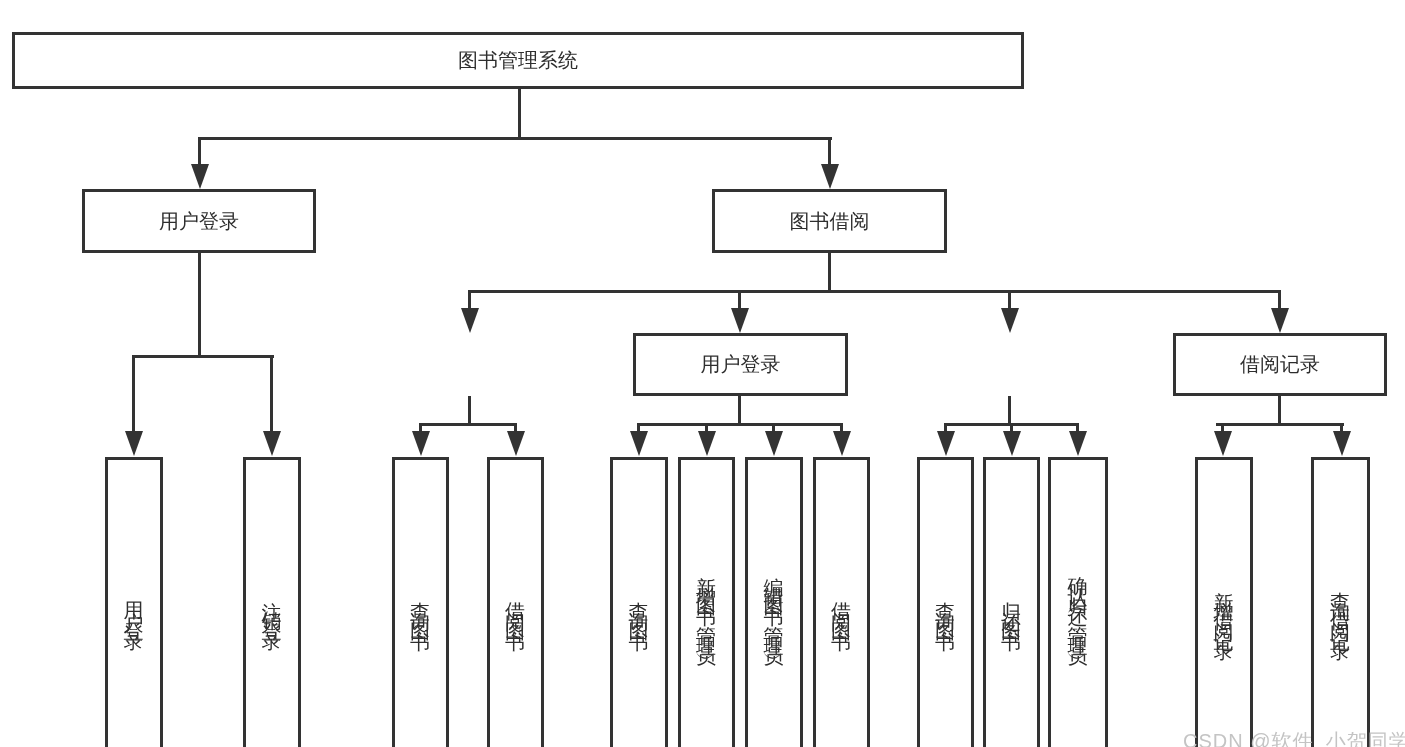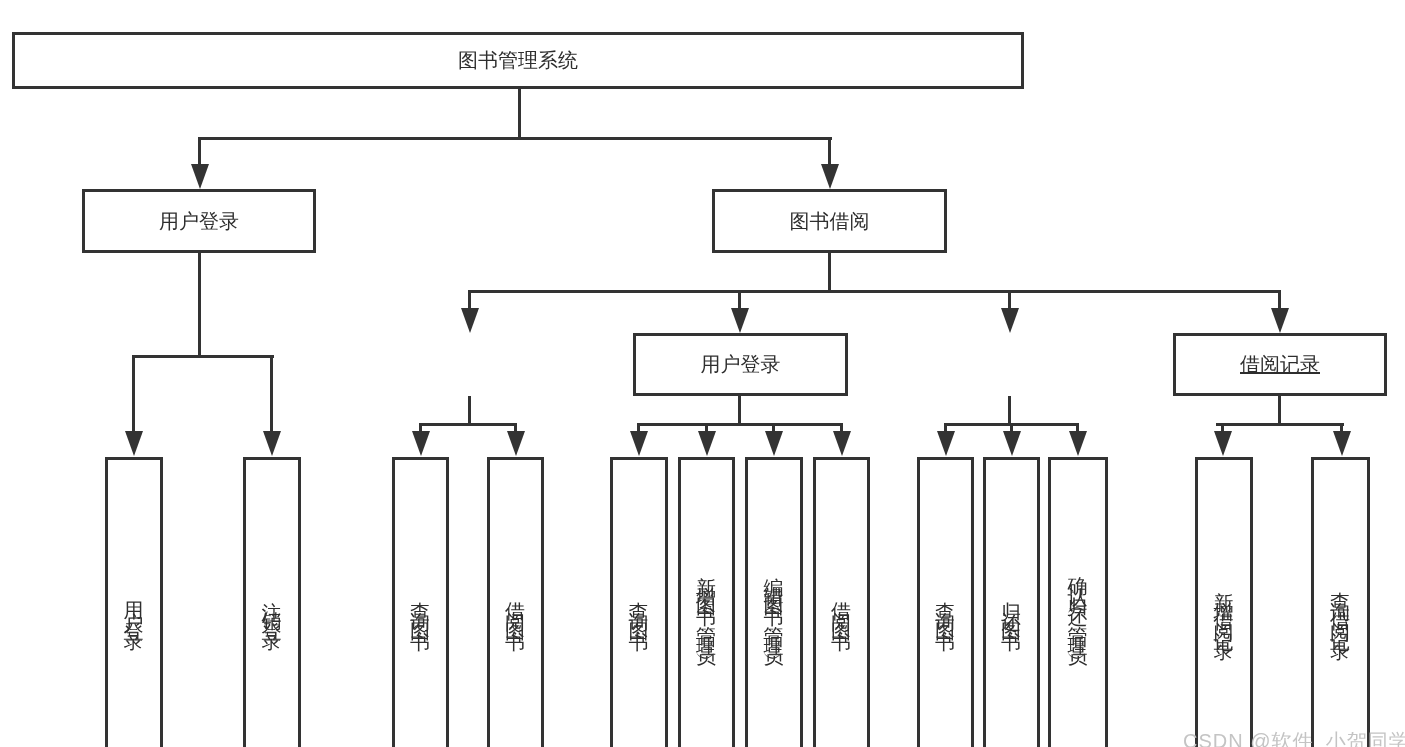--- a/index.html
+++ b/index.html
@@ -67,21 +67,21 @@
   <div class="v" style="left:738px;top:270px;height:21px;"></div>
   <div class="ar" style="left:731px;top:288px;"></div>
   <div class="v" style="left:1008px;top:270px;height:21px;"></div>
   <div class="ar" style="left:1001px;top:288px;"></div>
   <div class="v" style="left:1278px;top:270px;height:21px;"></div>
   <div class="ar" style="left:1271px;top:288px;"></div>
 
   <div class="box" style="left:633px;top:313px;width:215px;height:63px;">
     <span class="lbl">用户登录</span>
   </div>
-  <div class="box" style="left:1173px;top:313px;width:214px;height:63px;text-decoration:underline;">
+  <div class="box" style="left:1173px;top:313px;width:214px;height:63px;">
     <span class="lbl">借阅记录</span>
   </div>
 
   <div class="v" style="left:468px;top:376px;height:28px;"></div>
   <div class="h" style="left:419px;top:403px;width:98px;"></div>
   <div class="v" style="left:419px;top:403px;height:11px;"></div>
   <div class="ar" style="left:412px;top:411px;"></div>
   <div class="v" style="left:514px;top:403px;height:11px;"></div>
   <div class="ar" style="left:507px;top:411px;"></div>
 

